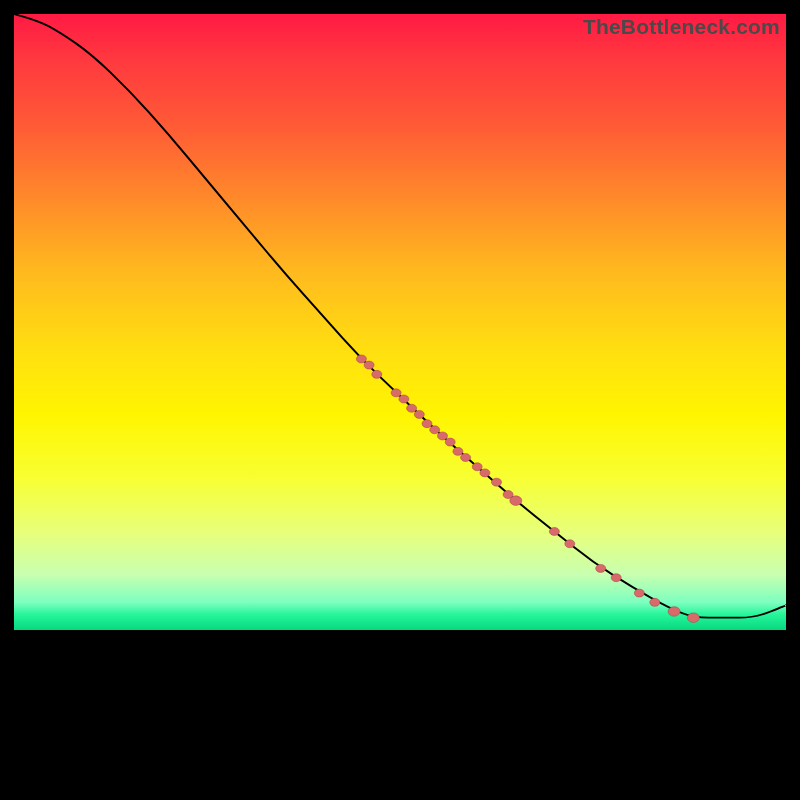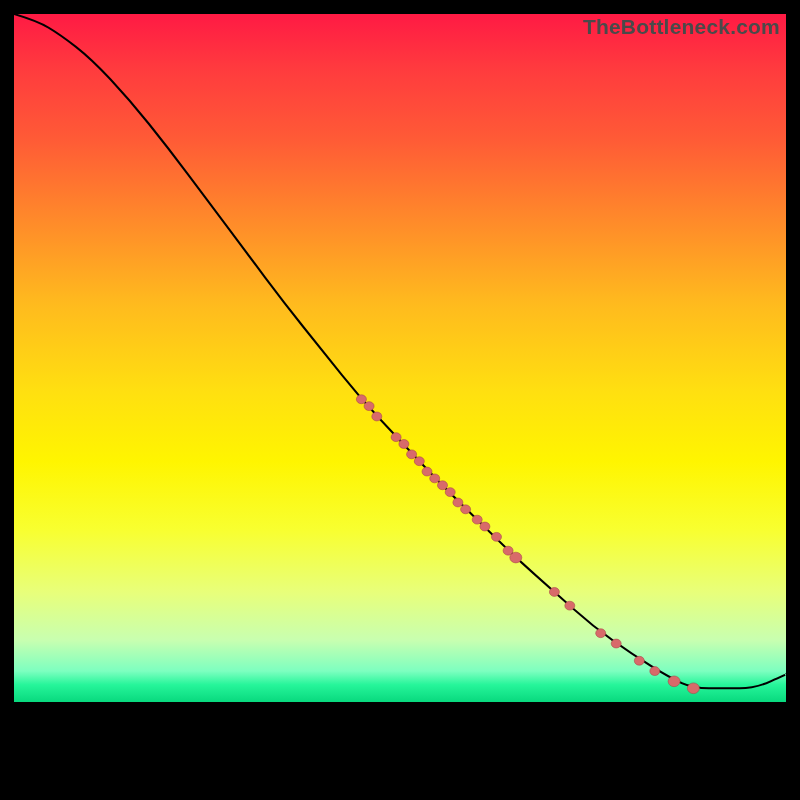--- a/index.html
+++ b/index.html
@@ -15,21 +15,21 @@
     position: absolute;
     left: 0; top: 0;
     width: 800px; height: 800px;
     background: #000;
   }
   .plot {
     position: absolute;
     left: 14px;
     top: 14px;
     width: 772px;
-    height: 688px;
+    height: 616px;
   }
   .gradient {
     position: absolute;
     left: 0; top: 0; width: 100%; height: 100%;
     background: linear-gradient(to bottom,
       #ff1a44 0%,
       #ff3b3e 8%,
       #ff5a36 18%,
       #ff8a2a 30%,
       #ffba1e 42%,

